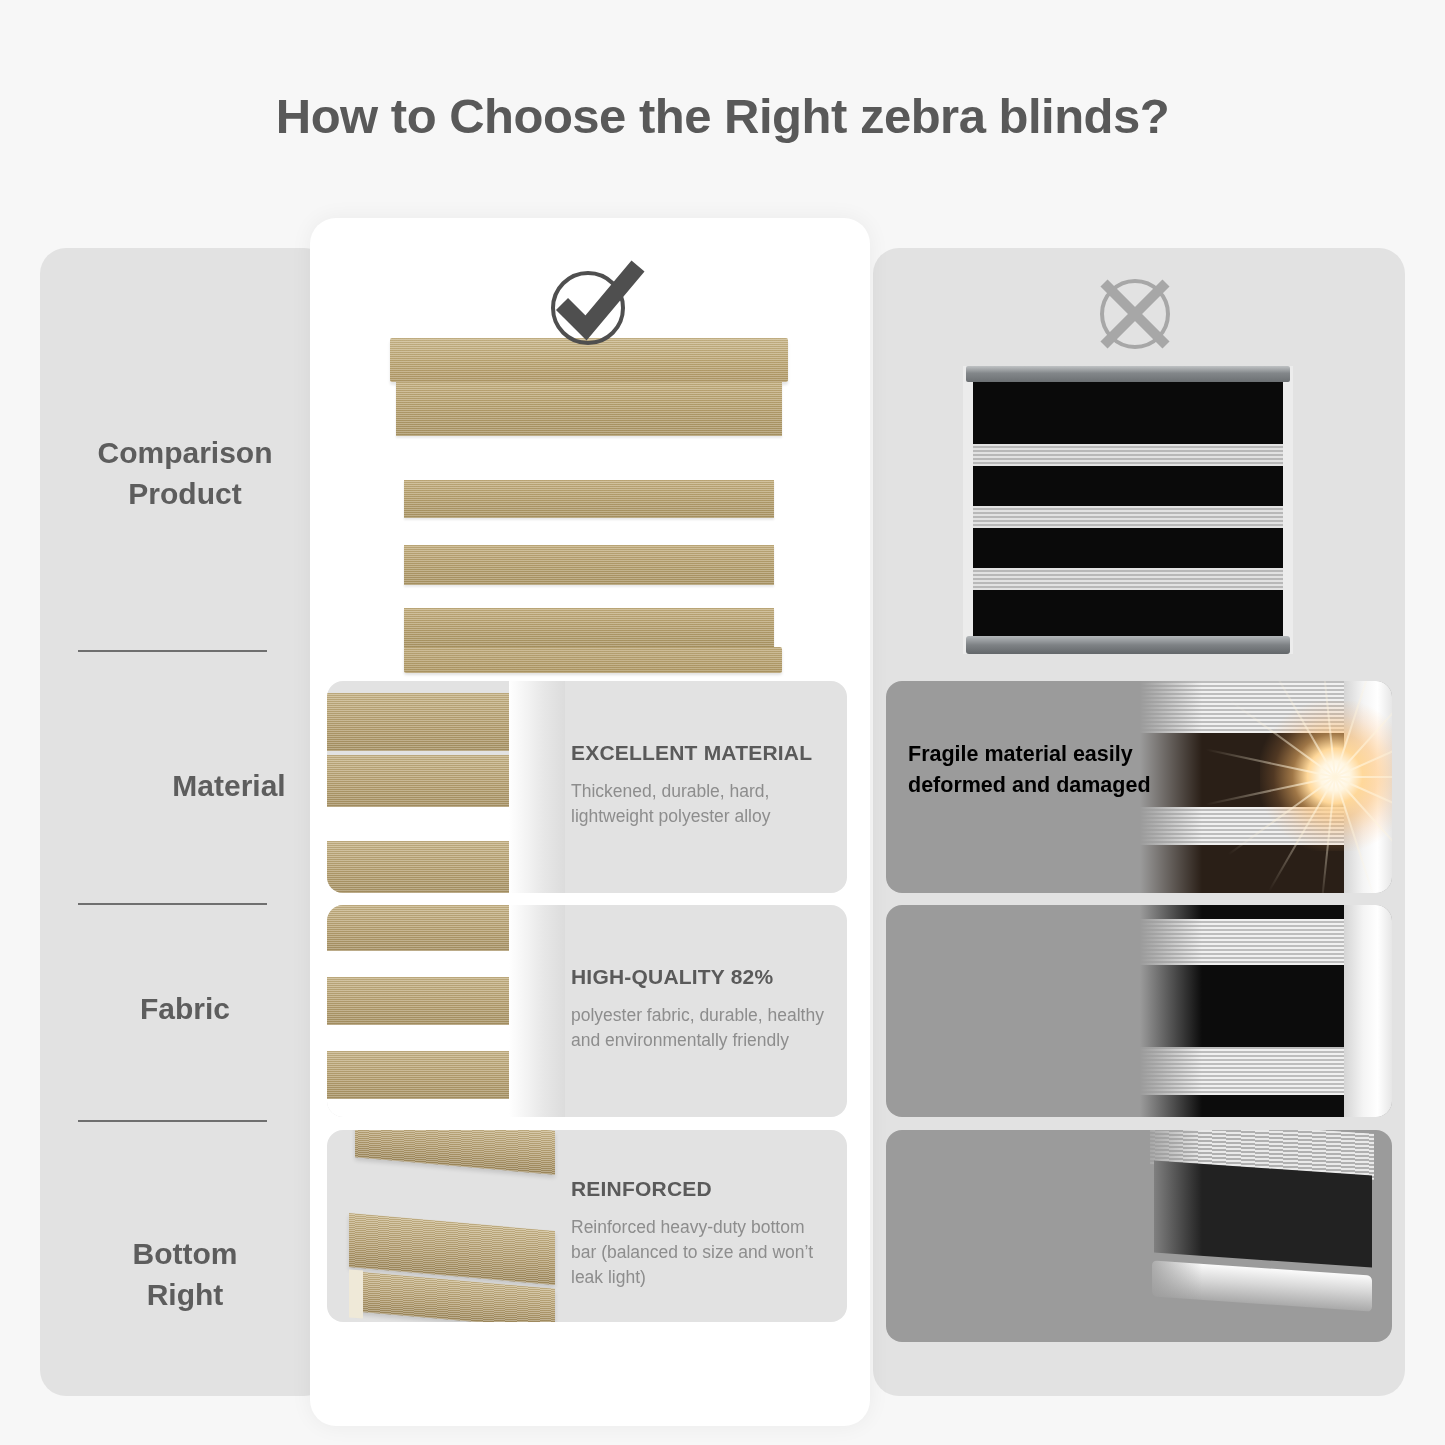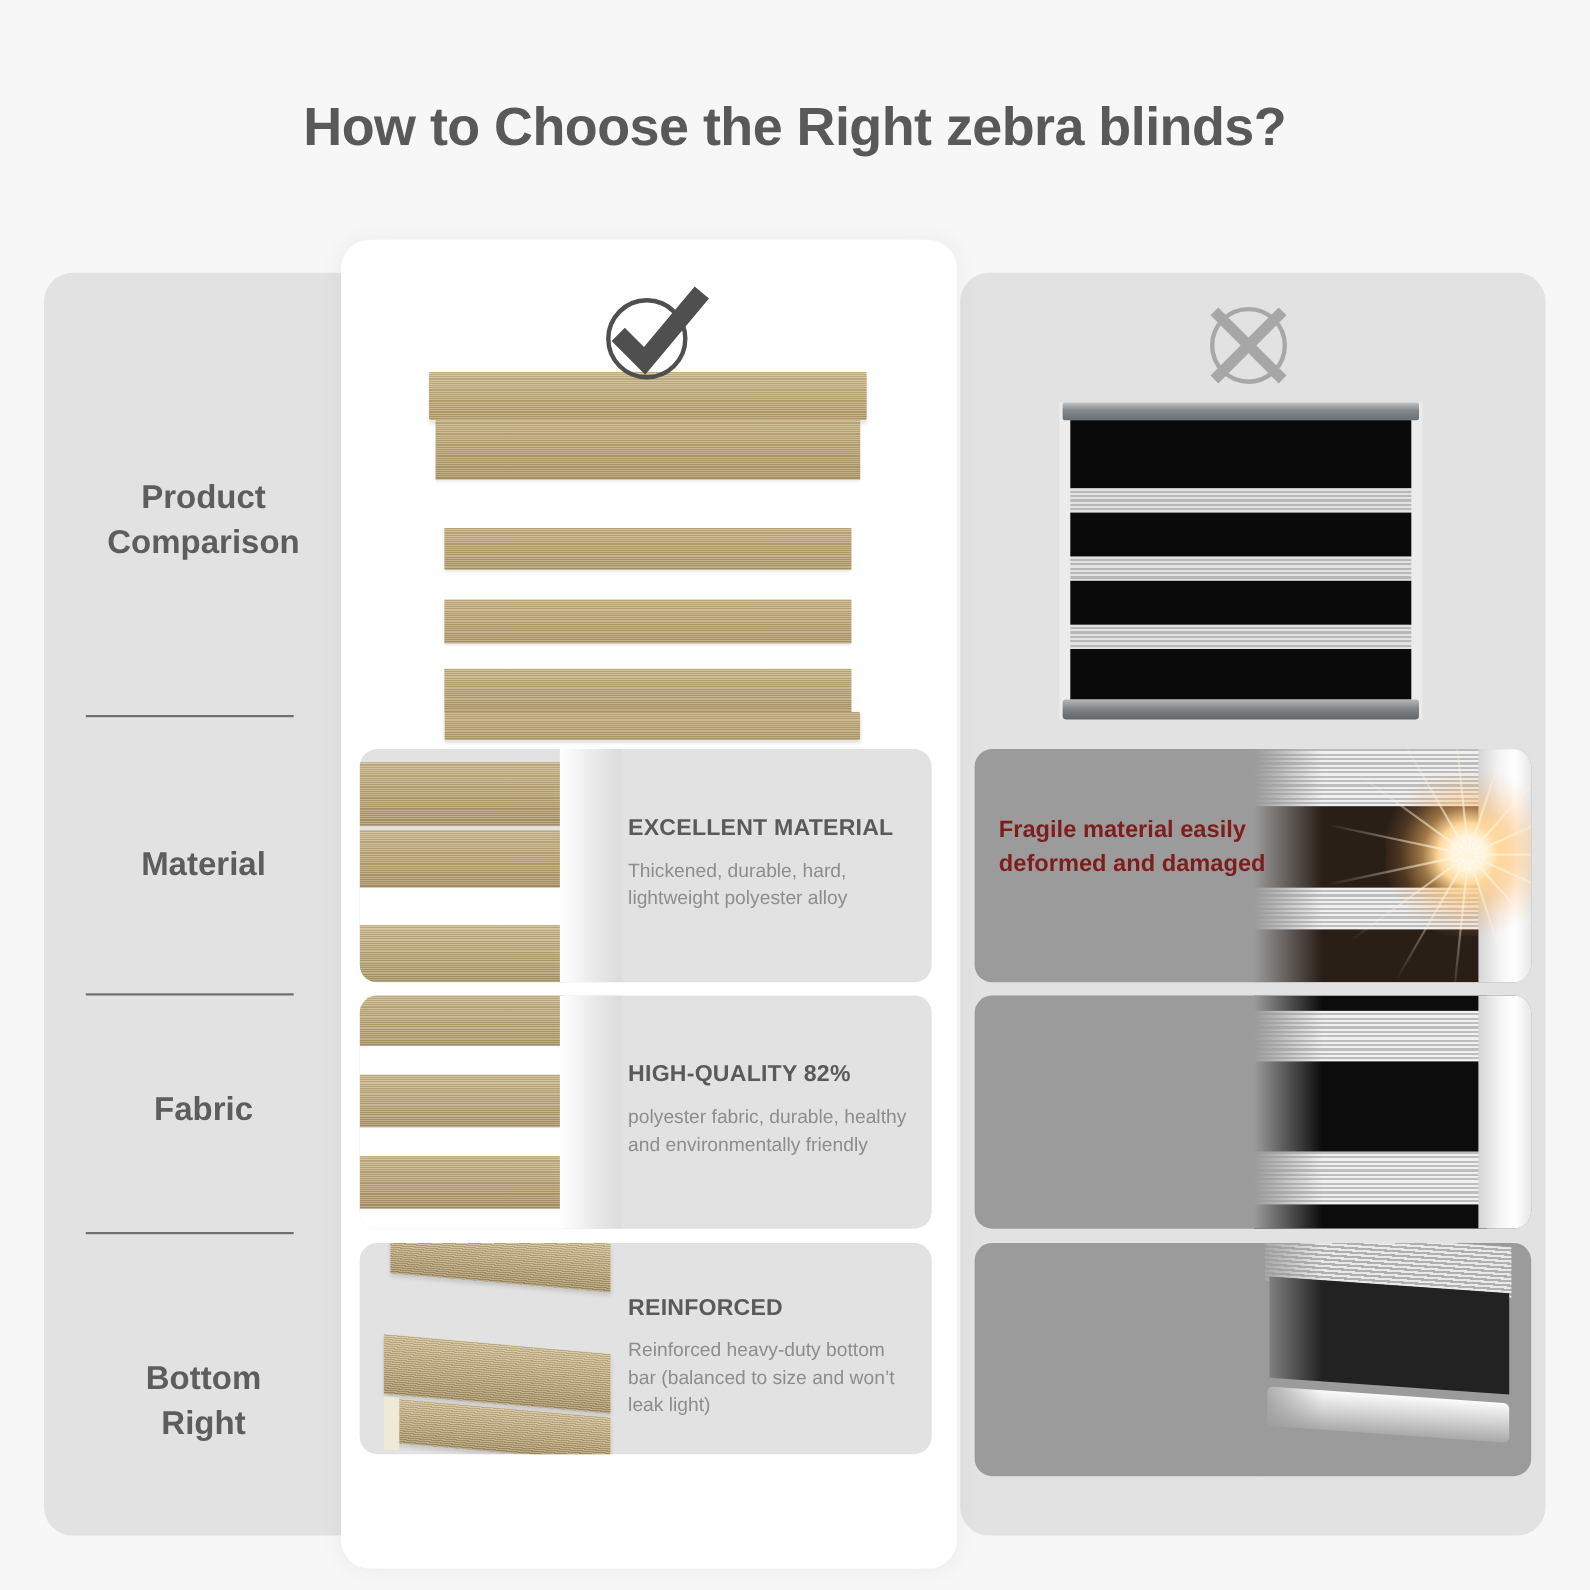--- a/index.html
+++ b/index.html
@@ -35,21 +35,21 @@
     z-index:5;
   }
 
   
   .row-label{
     position:absolute;left:40px;width:290px;
     text-align:center;color:#5d5d5d;
     font-size:30px;font-weight:bold;line-height:1.38;
   }
   .row-label.rl0{top:432px;}
-  .row-label.rl1{top:765px;}
+  .row-label.rl1{top:765px;padding-left:44px;}
   .row-label.rl2{top:988px;}
   .row-label.rl3{top:1188px;margin-top:45px;}
 
   .divider{
     position:absolute;left:78px;width:189px;height:0;
     border-top:2px solid #6f6f6f;
   }
   .divider.d0{top:650px;}
   .divider.d1{top:903px;}
   .divider.d2{top:1120px;}
@@ -132,21 +132,21 @@
   .card-heading{
     font-size:21px;font-weight:bold;color:#5a5a5a;letter-spacing:.2px;
     margin-bottom:14px;
   }
   .card-body{
     font-size:17.5px;color:#8d8d8d;line-height:1.42;
   }
 
   .card-text-bad{
     position:absolute;left:22px;top:58px;width:264px;
-    font-size:21.5px;font-weight:bold;color:#7f1d1d;line-height:1.44;
+    font-size:21.5px;font-weight:bold;color:#000000;line-height:1.44;
   }
   .cb1 .card-text-bad{top:48px;}
   .cb2 .card-text-bad{top:58px;}
 
   
   .photo-good{
     position:absolute;left:0;top:0;width:238px;height:100%;
   }
   .pg-frame{
     position:absolute;right:0;top:0;width:56px;height:100%;
@@ -218,22 +218,22 @@
   }
 </style>
 </head>
 <body>
 
 <div class="page-title">How to Choose the Right zebra blinds?</div>
 
 <div class="panel panel-left"></div>
 
 <div class="row-label rl0">
+  <div>Comparison</div>
   <div>Product</div>
-  <div>Comparison</div>
 </div>
 <div class="divider d0"></div>
 
 <div class="row-label rl1">Material</div>
 <div class="divider d1"></div>
 
 <div class="row-label rl2">Fabric</div>
 <div class="divider d2"></div>
 
 <div class="row-label rl3">

